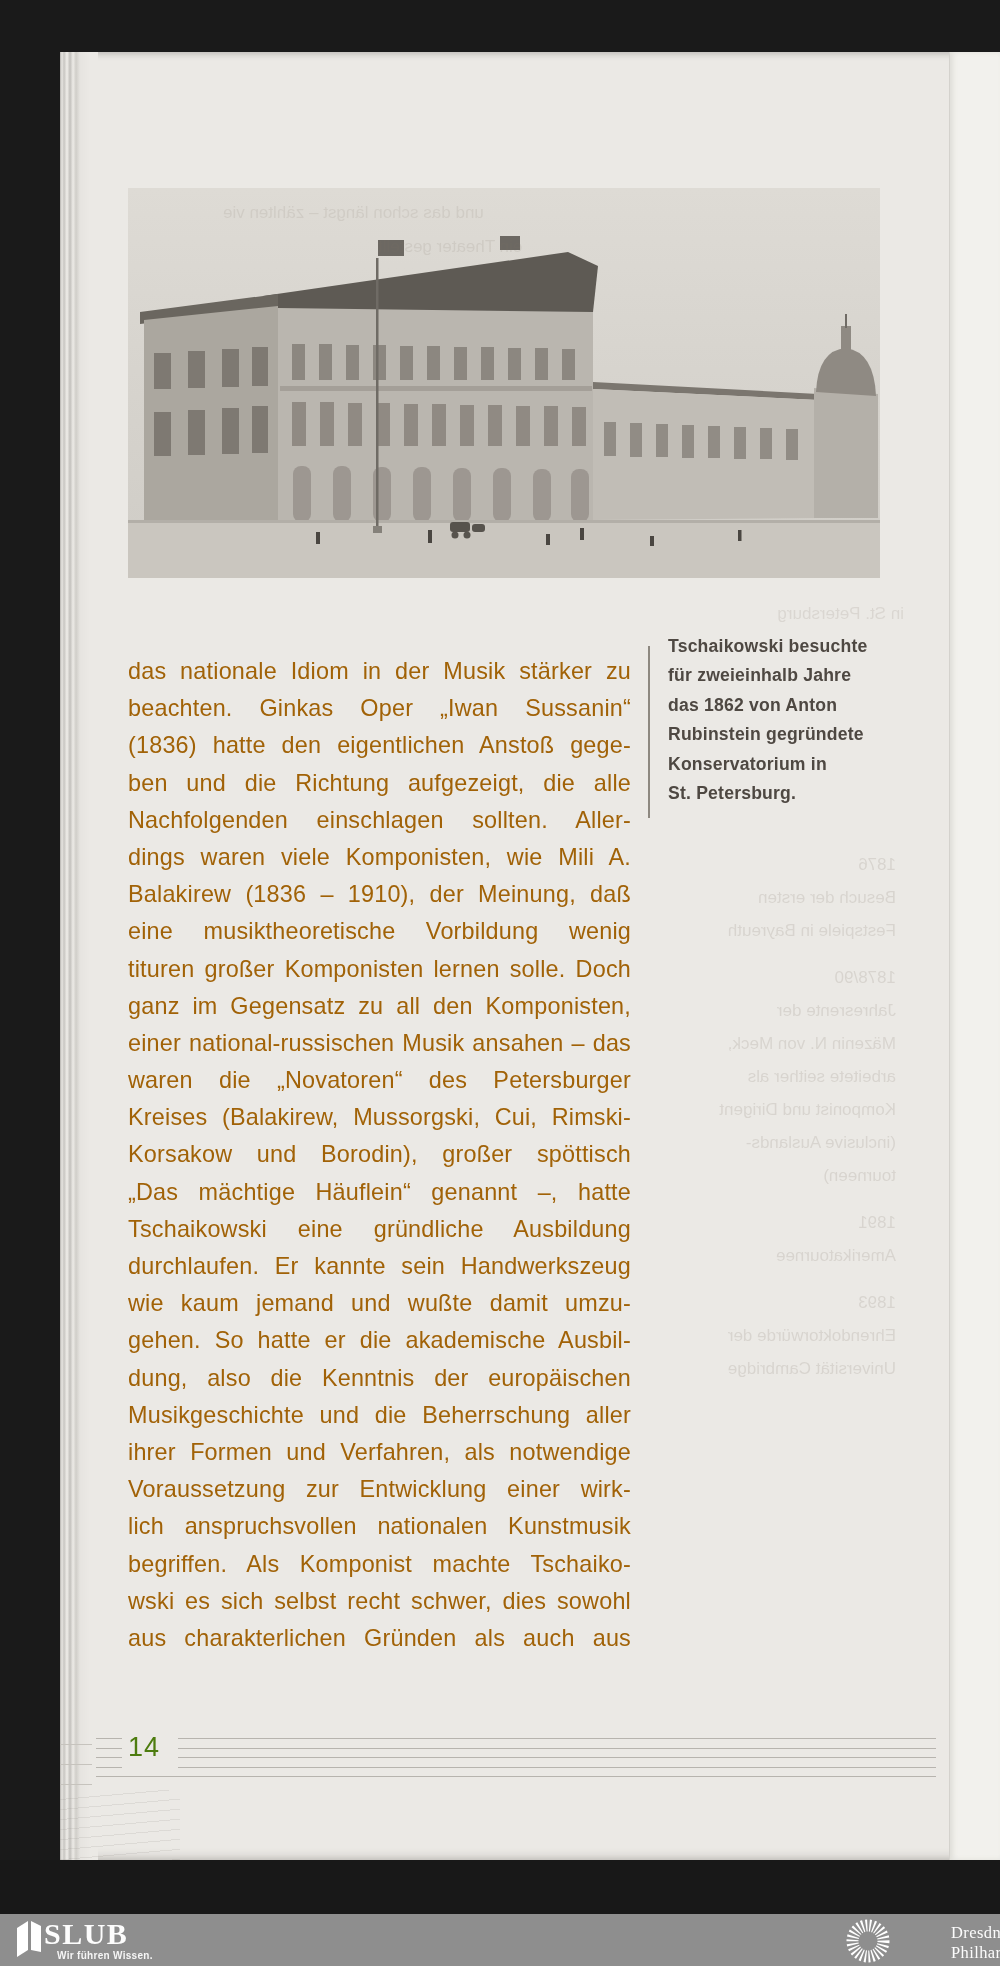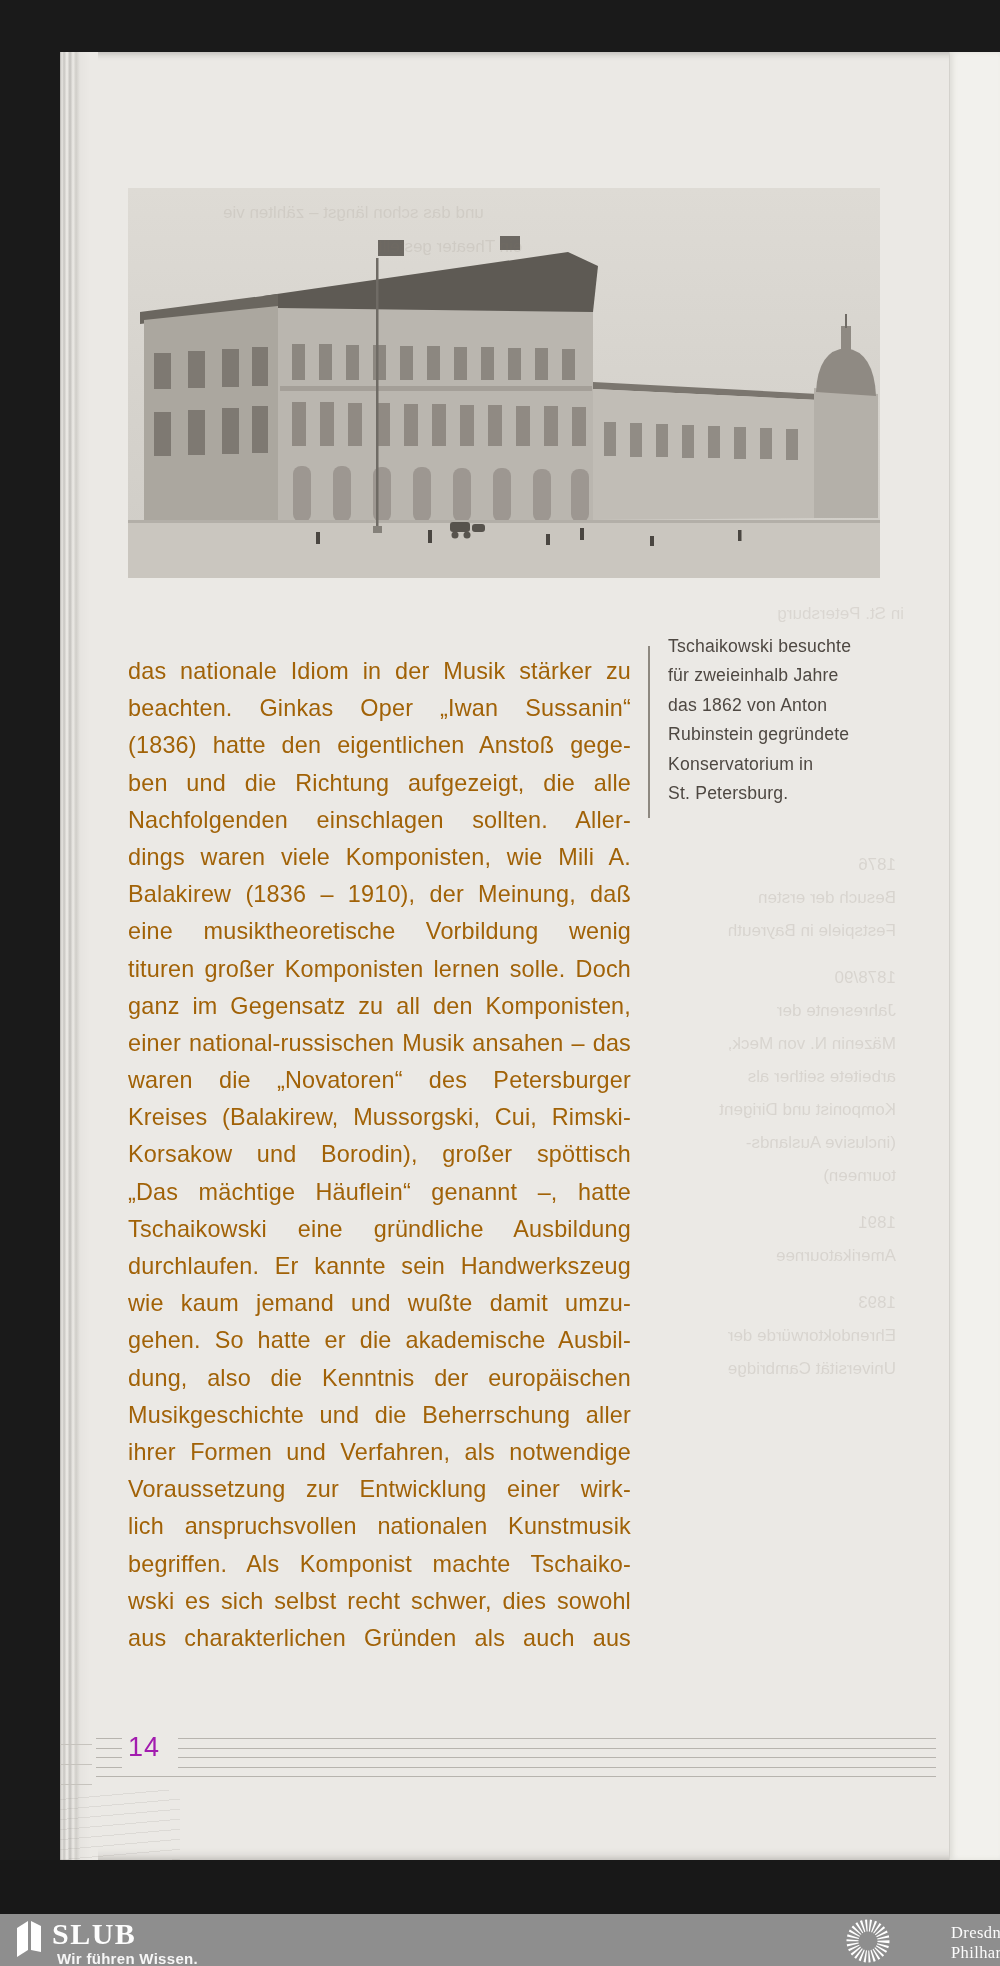--- a/index.html
+++ b/index.html
@@ -42,56 +42,56 @@
     position:absolute;left:68px;top:576px;width:503px;
     font-size:23.4px;line-height:37.2px;color:#a16207;letter-spacing:.2px;margin-top:25px;
   }
   .tline{text-align:justify;text-align-last:justify;height:37.2px;white-space:nowrap;}
   
   .divider{
     position:absolute;left:588px;top:594px;width:2px;height:172px;background:#8d8880;
   }
   .caption{
     position:absolute;left:608px;top:580px;width:240px;
-    font-size:17.6px;line-height:29.4px;color:#4e4842;letter-spacing:.2px;
+    font-size:17.6px;line-height:29.4px;color:#4e4842;letter-spacing:.2px;font-weight:bold;
   }
   
   .ghost-line{
     display:block;transform:scaleX(-1);
     color:#7d7266;font-size:17px;line-height:33px;white-space:nowrap;
   }
   .ghost-sky{position:absolute;z-index:3;opacity:.13;}
   .ghost-above-caption{
     position:absolute;left:604px;top:545px;width:240px;opacity:.15;
   }
   .ghost-column{
     position:absolute;left:598px;top:796px;width:238px;opacity:.17;
   }
   
   .staff{position:absolute;left:36px;width:840px;height:1px;background:#b7b4ae;}
   .staff-edge{position:absolute;left:0;width:32px;height:1px;background:#c6c3bd;}
   .pagenum{
     position:absolute;left:62px;top:1676px;z-index:2;
     background:#ebe9e5;padding:4px 18px 10px 6px;
-    font-size:27px;color:#a21caf;letter-spacing:1px;
+    font-size:27px;color:#4d7c0f;letter-spacing:1px;
   }
   
   .footer-black{position:absolute;left:0;top:1860px;width:1000px;height:54px;background:#181818;}
   .footer{
     position:absolute;left:0;top:1914px;width:1000px;height:52px;background:#8e8e8e;
   }
   .slub-icon{position:absolute;left:15px;top:5px;}
   .slub-wordmark{
-    position:absolute;left:52px;top:5px;
+    position:absolute;left:44px;top:5px;
     font-family:"Liberation Serif", serif;font-weight:700;font-size:30px;line-height:30px;
     color:#fdfdfd;letter-spacing:1.5px;text-align:center;
   }
   .slub-tagline{
     position:absolute;left:57px;top:36px;
-    font-size:15px;font-weight:700;color:#f6f6f6;letter-spacing:.3px;
+    font-size:10px;font-weight:700;color:#f6f6f6;letter-spacing:.3px;
   }
   .phil-logo{position:absolute;left:845px;top:4px;}
   .phil-text{
     position:absolute;left:951px;top:9px;
     font-family:"Liberation Serif", serif;font-size:16.5px;line-height:19.5px;
     color:#fcfcfc;letter-spacing:.4px;
   }
 </style>
 </head>
 <body>

